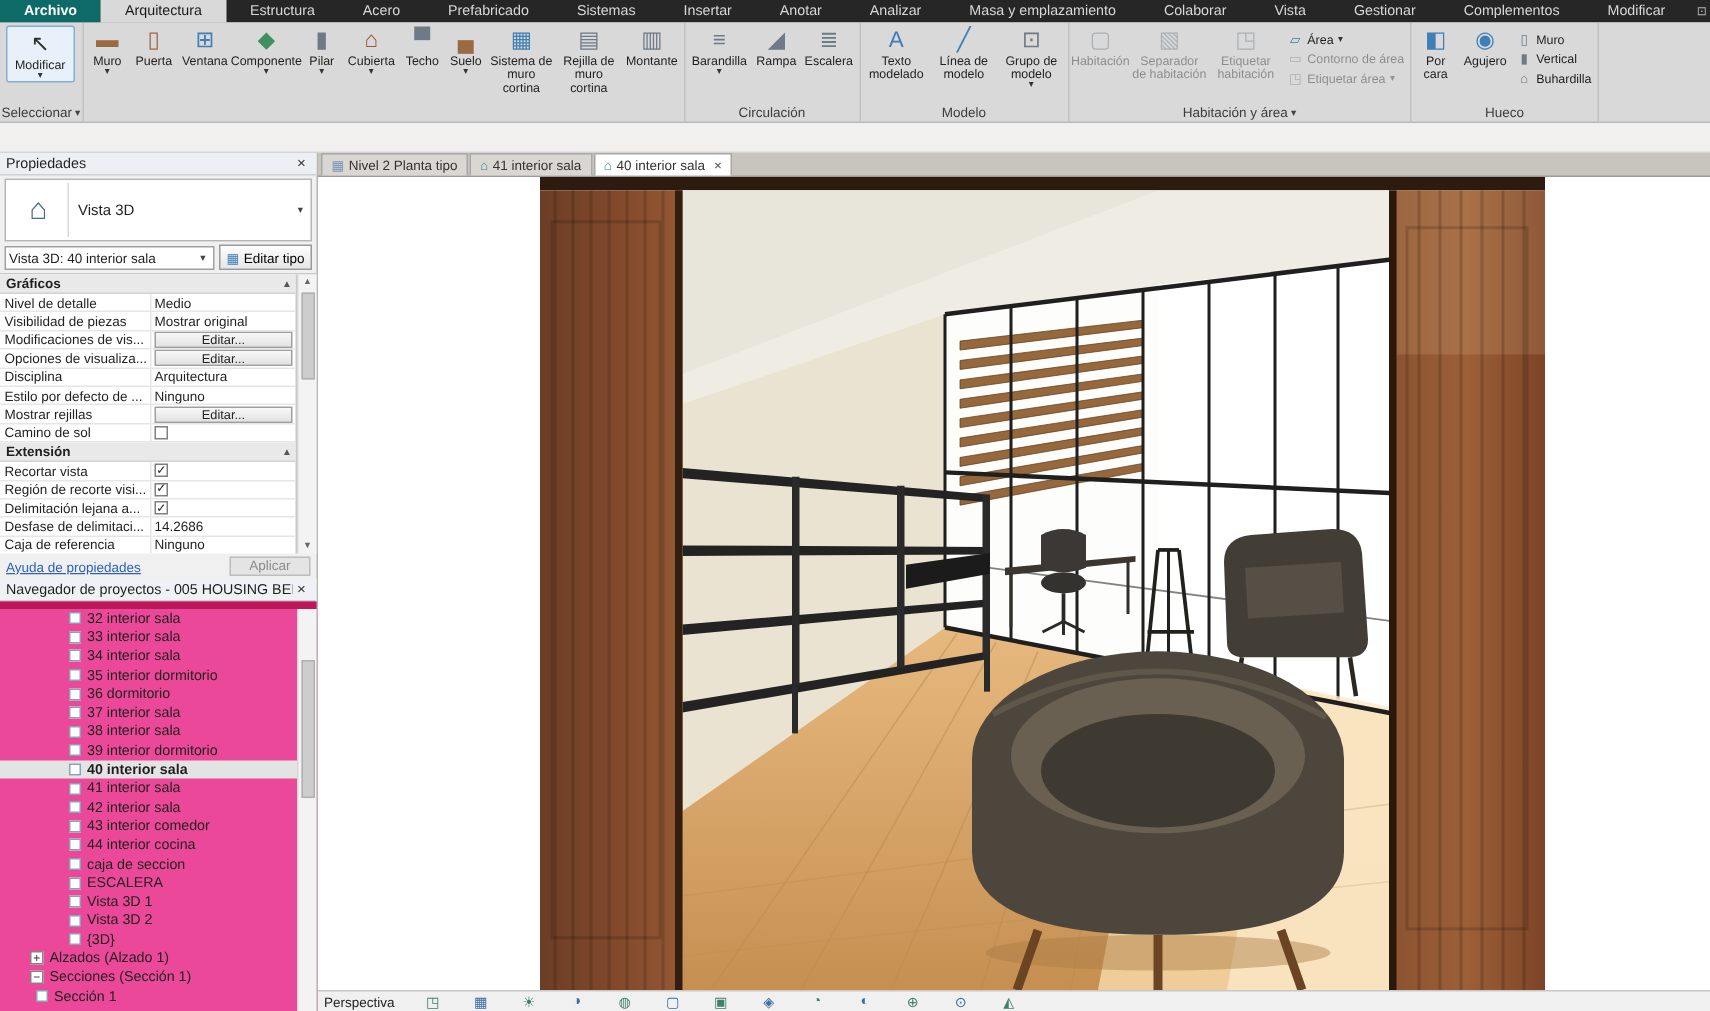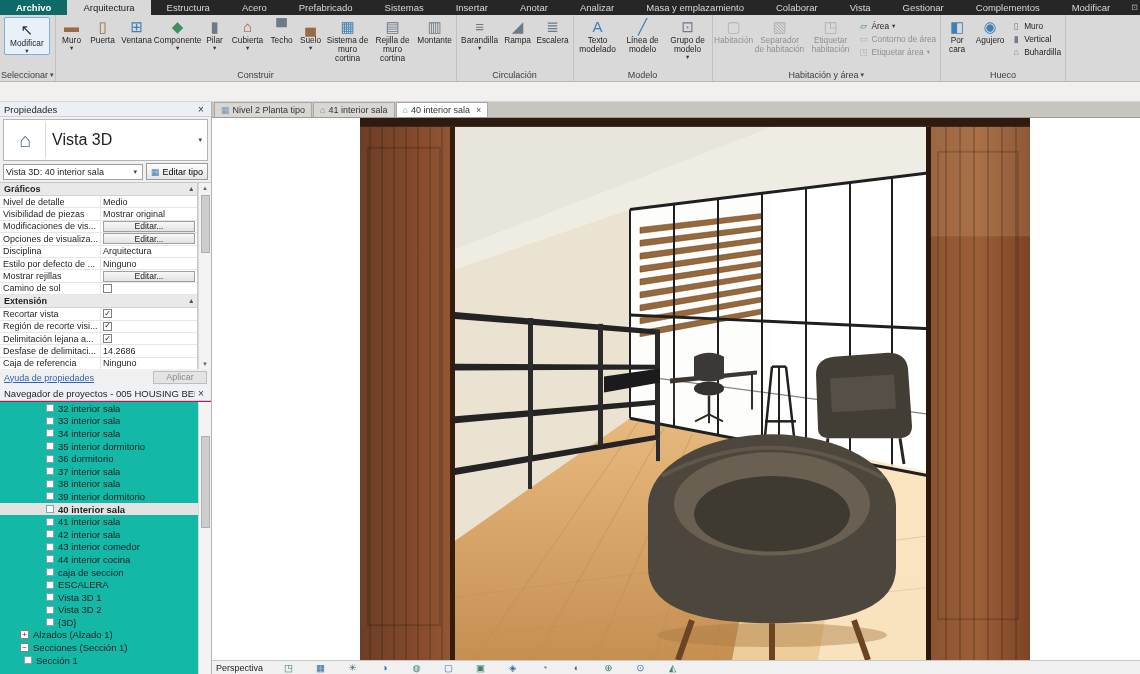--- a/index.html
+++ b/index.html
@@ -36,21 +36,21 @@
 
   .main{flex:1;display:flex;min-height:0}
 
   
   .left{width:212px;background:#f0f0f0;border-right:1px solid #b5b5b5;display:flex;flex-direction:column;font-size:9.5px;flex:none}
   .phead,.bhead{height:15px;display:flex;align-items:center;padding:0 4px;background:#eceff3;border-bottom:1px solid #d0d0d0;font-size:9.5px;flex:none}
   .phead .hl,.bhead .hl{flex:1;white-space:nowrap;overflow:hidden}
   .x{width:12px;text-align:center;color:#333;font-size:10px;cursor:default}
   .typesel{margin:2px 3px;background:#fff;border:1px solid #b5b5b5;display:flex;align-items:center;height:42px;padding:2px;flex:none}
   .typeicon{width:40px;height:36px;border-right:1px solid #d9d9d9;display:flex;align-items:center;justify-content:center;font-size:20px;color:#4a6a8a}
-  .typename{flex:1;padding-left:6px;font-size:16px}
+  .typename{flex:1;padding-left:6px;font-size:10px}
   .caret{color:#444;font-size:7px;padding:0 3px}
   .viewrow{display:flex;align-items:center;gap:3px;padding:0 3px 2px;flex:none}
   .viewsel{flex:1;height:16px;background:#fff;border:1px solid #a0a0a0;display:flex;align-items:center;font-size:9px;padding:0 2px;min-width:0}
   .viewsel .vs{flex:1;white-space:nowrap;overflow:hidden}
   .edittype{height:17px;display:flex;align-items:center;gap:3px;font-size:9px;background:linear-gradient(#fdfdfd,#e6e6e6);border:1px solid #9a9a9a;padding:0 4px;font-family:inherit;white-space:nowrap}
   .eticon{color:#3e7fb5;font-size:9px}
   .pgridwrap{position:relative;border-top:1px solid #c8c8c8;height:187px;flex:none}
   .pgrid{height:100%;overflow:hidden;background:#fff;margin-right:13px;border-right:1px solid #c8c8c8}
   .pgh{height:13px;background:#e9e9e9;border-bottom:1px solid #d2d2d2;display:flex;align-items:center;padding:0 4px;font-weight:bold;font-size:9px}
   .pgh .ga{margin-left:auto;font-size:7px;color:#555}
@@ -59,21 +59,21 @@
   .pval{flex:1;display:flex;align-items:center;padding:0 2px;white-space:nowrap;overflow:hidden}
   .pbtn{flex:1;height:11px;font-size:8.5px;background:linear-gradient(#f8f8f8,#e2e2e2);border:1px solid #9f9f9f;font-family:inherit;line-height:8px;color:#222}
   .cb{width:9px;height:9px;border:1px solid #808080;background:#fff;display:flex;align-items:center;justify-content:center;font-size:8px;color:#222;line-height:8px}
   .vscroll{position:absolute;top:0;right:0;bottom:0;width:13px;background:#f3f3f3;border-left:1px solid #d8d8d8;display:flex;flex-direction:column;align-items:center;font-size:6px;color:#666}
   .vscroll .sa{height:10px;display:flex;align-items:center;flex:none}
   .sthumb{width:9px;background:#cdcdcd;border:1px solid #b0b0b0;flex:none}
   .pfoot{height:17px;display:flex;align-items:center;padding:1px 4px;gap:15px;flex:none}
   .pfoot a{color:#2d62b8;text-decoration:underline;font-size:9px;flex:1;white-space:nowrap;overflow:hidden}
   .applybtn{width:54px;height:13px;font-size:9px;color:#8b8b8b;background:#e4e4e4;border:1px solid #bdbdbd;font-family:inherit;line-height:9px}
   .bhead{background:#eef1f5}
-  .treewrap{flex:1;position:relative;background:#14b8a6;border-top:1px solid #be185d;min-height:0}
+  .treewrap{flex:1;position:relative;background:#ec4899;border-top:5px solid #be185d;min-height:0}
   .tree{position:absolute;top:0;left:0;right:13px;bottom:0;overflow:hidden;font-size:9.5px}
   .titem{display:flex;align-items:center;height:12.6px;padding-left:46px;gap:4px;white-space:nowrap}
   .ticon{width:8px;height:8px;border:1px solid #8aa0b8;background:#fff;flex:none}
   .titem.sel{font-weight:bold;background:#e3e3e3}
   .tgroup{display:flex;align-items:center;height:12.6px;padding-left:20px;gap:4px;white-space:nowrap}
   .tchild{padding-left:24px}
   .pmbox{width:9px;height:9px;border:1px solid #848484;background:#fff;font-size:8px;line-height:7px;text-align:center;flex:none;color:#333}
 
   
   .viewarea{flex:1;display:flex;flex-direction:column;min-width:0;background:#fff}
@@ -169,21 +169,20 @@
           </div>
         <div class="rbtn w44">
             <span class="glyph gc-gray">▤</span>
             <span class="rlabel">Rejilla de muro cortina</span>
           </div>
         <div class="rbtn w40">
             <span class="glyph gc-gray">▥</span>
             <span class="rlabel">Montante</span>
           </div>
       </div>
-      <div class="sec">Construir</div>
     </div>
 
     <div class="rpanel">
       <div class="pbody">
         <div class="rbtn dd w44">
             <span class="glyph gc-gray">≡</span>
             <span class="rlabel">Barandilla</span>
           </div>
         <div class="rbtn w32">
             <span class="glyph gc-gray">◢</span>

